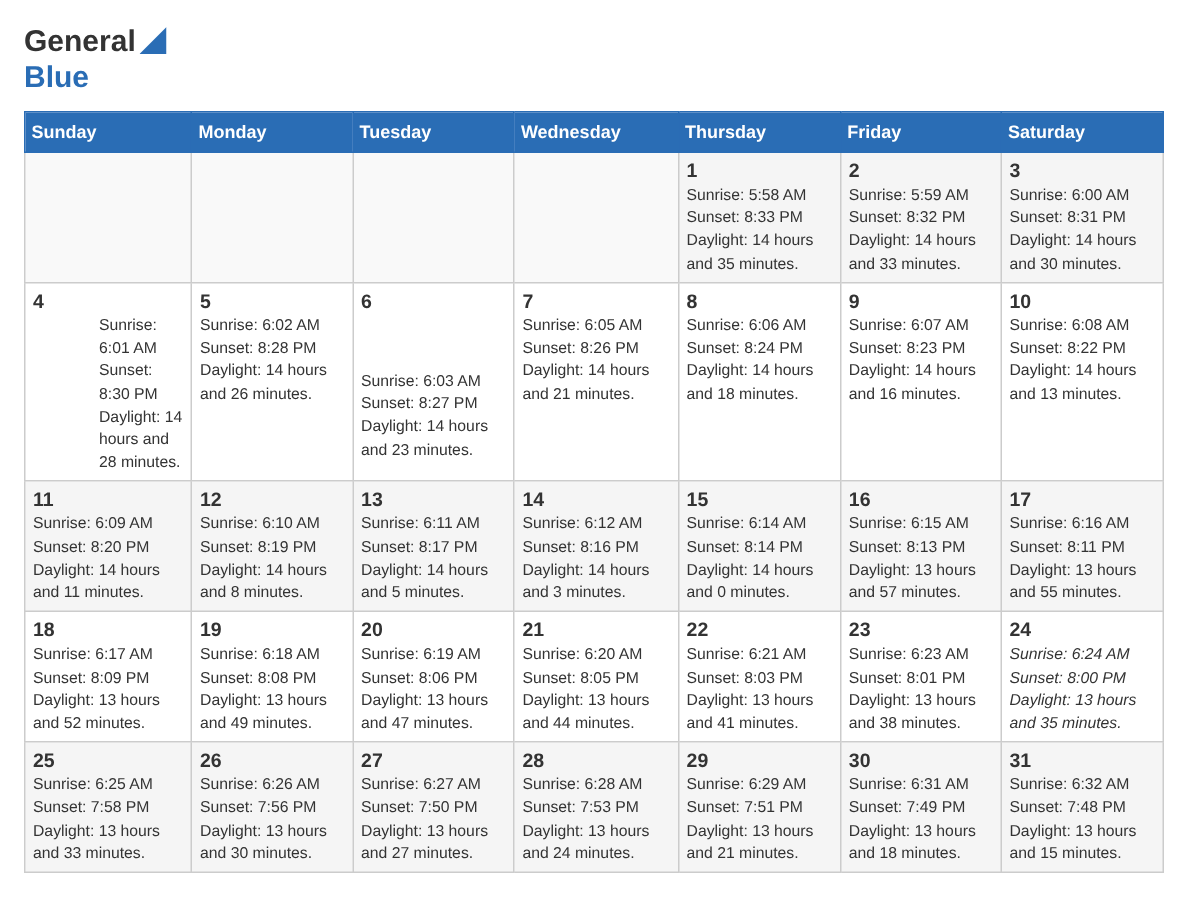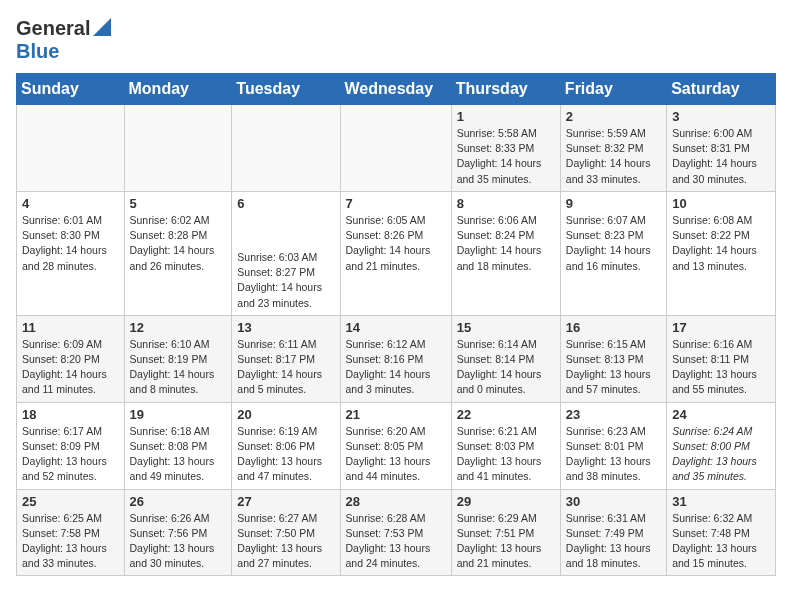--- a/index.html
+++ b/index.html
@@ -40,21 +40,21 @@
     table {
       width: 100%;
       border-collapse: collapse;
       font-size: 11px;
     }
     thead tr th {
       background-color: #2a6db5;
       color: #fff;
       padding: 6px 4px;
       text-align: left;
-      font-size: 16px;
+      font-size: 12px;
       font-weight: bold;
       border: 1px solid #2a6db5;
     }
     tbody tr td {
       border: 1px solid #ccc;
       padding: 4px 5px;
       vertical-align: top;
       width: 113px;
       min-height: 80px;
       color: #333;
@@ -133,21 +133,21 @@
         <td>
           <span class="day-num">3</span>
           <div class="day-info" style="white-space: pre-line;">Sunrise: 6:00 AM
 Sunset: 8:31 PM
 Daylight: 14 hours and 30 minutes.</div>
         </td>
       </tr>
       <tr>
         <td>
           <span class="day-num">4</span>
-          <div class="day-info" style="white-space: pre-line;">Sunrise: 6:01 AM
+          <div class="day-info" style="white-space: pre-line; margin-left: 44px;">Sunrise: 6:01 AM
 Sunset: 8:30 PM
 Daylight: 14 hours and 28 minutes.</div>
         </td>
         <td>
           <span class="day-num">5</span>
           <div class="day-info" style="white-space: pre-line;">Sunrise: 6:02 AM
 Sunset: 8:28 PM
 Daylight: 14 hours and 26 minutes.</div>
         </td>
         <td>

